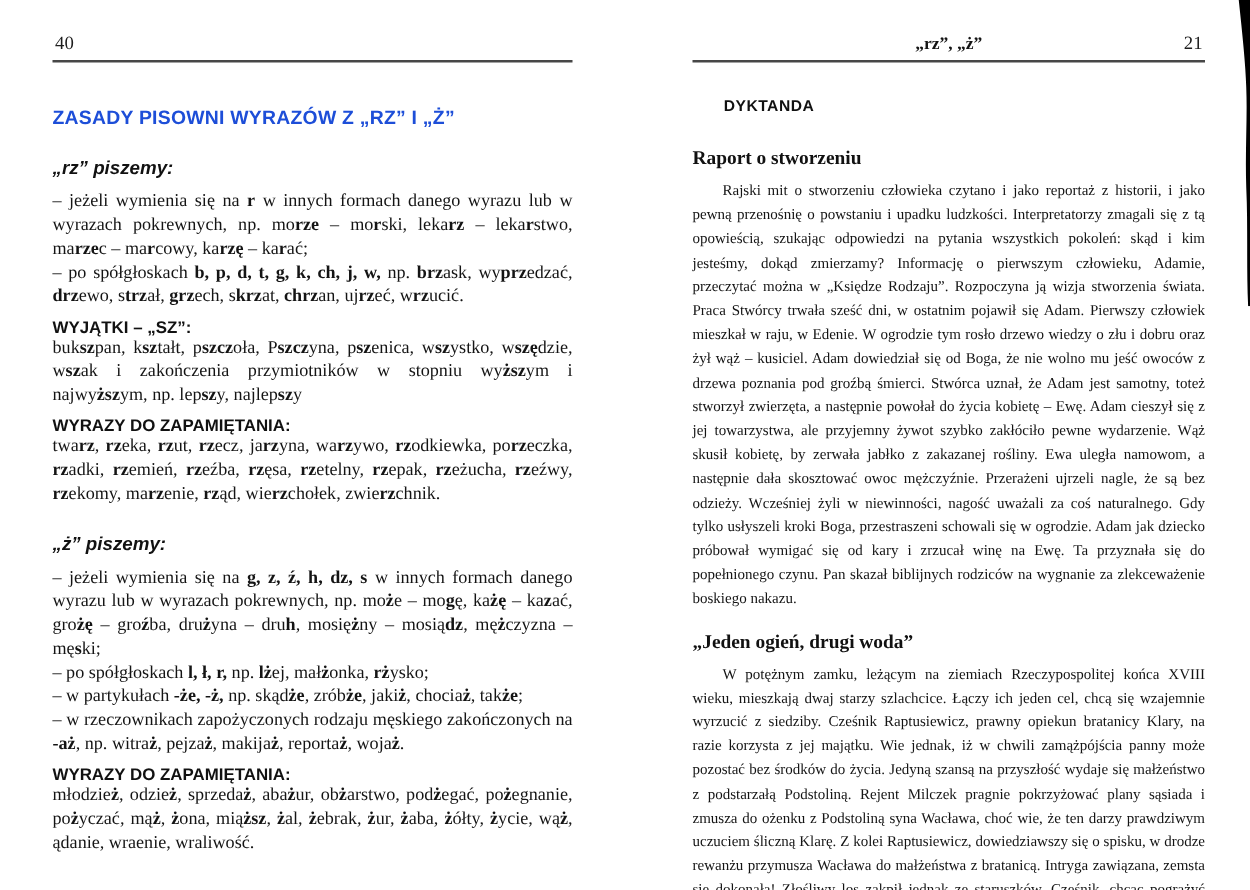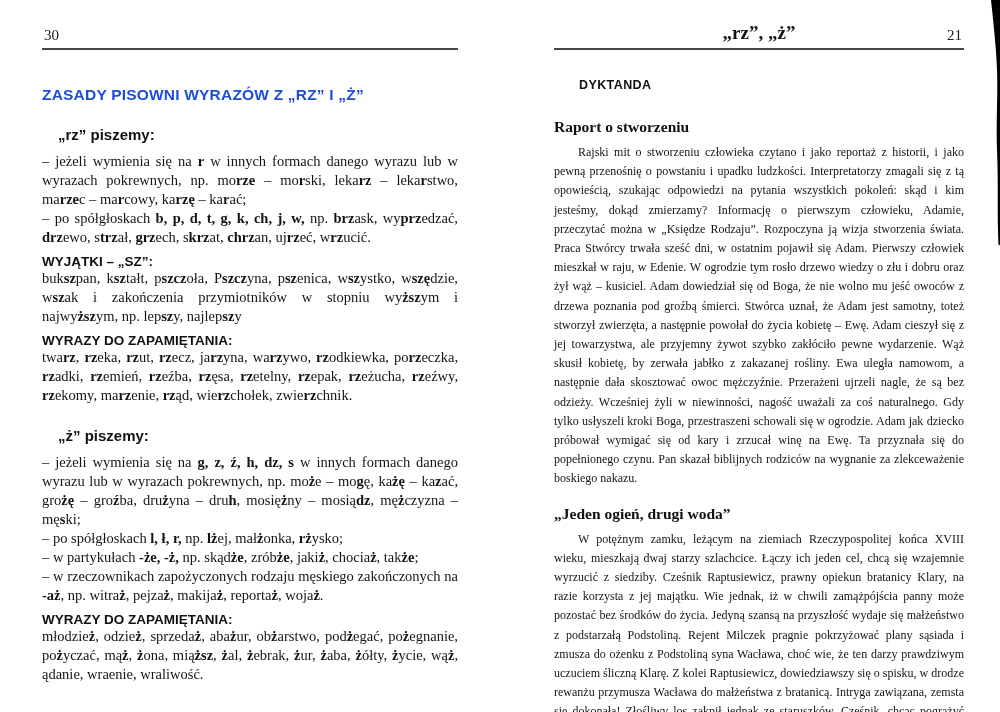--- a/index.html
+++ b/index.html
@@ -17,32 +17,32 @@
     border-bottom:2px solid #474747;
   }
   .pagenum{
     font-family:"Liberation Serif", serif;
     font-size:15px;color:#1d1d1d;
   }
   .pagenum-left{position:absolute;left:2px;bottom:4px;}
   .pagenum-right{position:absolute;right:2px;bottom:4px;}
   .running-head{
     position:absolute;left:50%;transform:translateX(-50%);bottom:4px;
-    font-weight:bold;font-size:19px;white-space:nowrap;
+    font-weight:bold;font-size:14px;white-space:nowrap;
   }
 
   h1.title{
     margin:36px 0 0;
     font-family:"Liberation Sans", sans-serif;
     font-weight:bold;font-size:15.5px;letter-spacing:.2px;color:#1d4ed8;
   }
   h2.rulehead{
-    margin:22px 16px 0;
+    margin:22px 0 0;
     font-family:"Liberation Sans", sans-serif;
-    font-weight:bold;font-size:15px;color:#111;
+    font-weight:bold;font-size:15px;color:#111;font-style:italic;
   }
   h3.subhead{
     margin:7px 0 0;
     font-family:"Liberation Sans", sans-serif;
     font-weight:bold;font-size:13.5px;color:#111;
   }
   .body-text{
     margin:0;
     font-size:14.5px;line-height:19px;text-align:justify;
     hyphens:auto;-webkit-hyphens:auto;
@@ -67,21 +67,21 @@
     font-size:12px;line-height:19.2px;text-align:justify;
     text-indent:24px;hyphens:auto;-webkit-hyphens:auto;
   }
   .scan-edge{position:absolute;top:0;right:0;}
 </style>
 </head>
 <body>
 
 <div class="page page-left">
   <div class="page-header">
-    <span class="pagenum pagenum-left">30</span>
+    <span class="pagenum pagenum-left">40</span>
   </div>
   <h1 class="title">ZASADY PISOWNI WYRAZÓW Z „RZ” I „Ż”</h1>
 
   <h2 class="rulehead">„rz” piszemy:</h2>
   <p class="body-text mt-sm">– jeżeli wymienia się na <b>r</b> w innych formach danego wyrazu lub w wyrazach pokrewnych, np. mo<b>rze</b> – mo<b>r</b>ski, leka<b>rz</b> – leka<b>r</b>stwo, ma<b>rze</b>c – ma<b>r</b>cowy, ka<b>rzę</b> – ka<b>r</b>ać;</p>
   <p class="body-text">– po spółgłoskach <b>b, p, d, t, g, k, ch, j, w,</b> np. <b>brz</b>ask, wy<b>prz</b>edzać, <b>drz</b>ewo, s<b>trz</b>ał, <b>grz</b>ech, s<b>krz</b>at, <b>chrz</b>an, uj<b>rz</b>eć, w<b>rz</b>ucić.</p>
 
   <h3 class="subhead">WYJĄTKI – „SZ”:</h3>
   <p class="body-text">buk<b>sz</b>pan, k<b>sz</b>tałt, p<b>szcz</b>oła, P<b>szcz</b>yna, p<b>sz</b>enica, w<b>sz</b>ystko, w<b>szę</b>dzie, w<b>sz</b>ak i zakończenia przymiotników w stopniu wy<b>ższ</b>ym i najwy<b>ższ</b>ym, np. lep<b>sz</b>y, najlep<b>sz</b>y</p>
 

